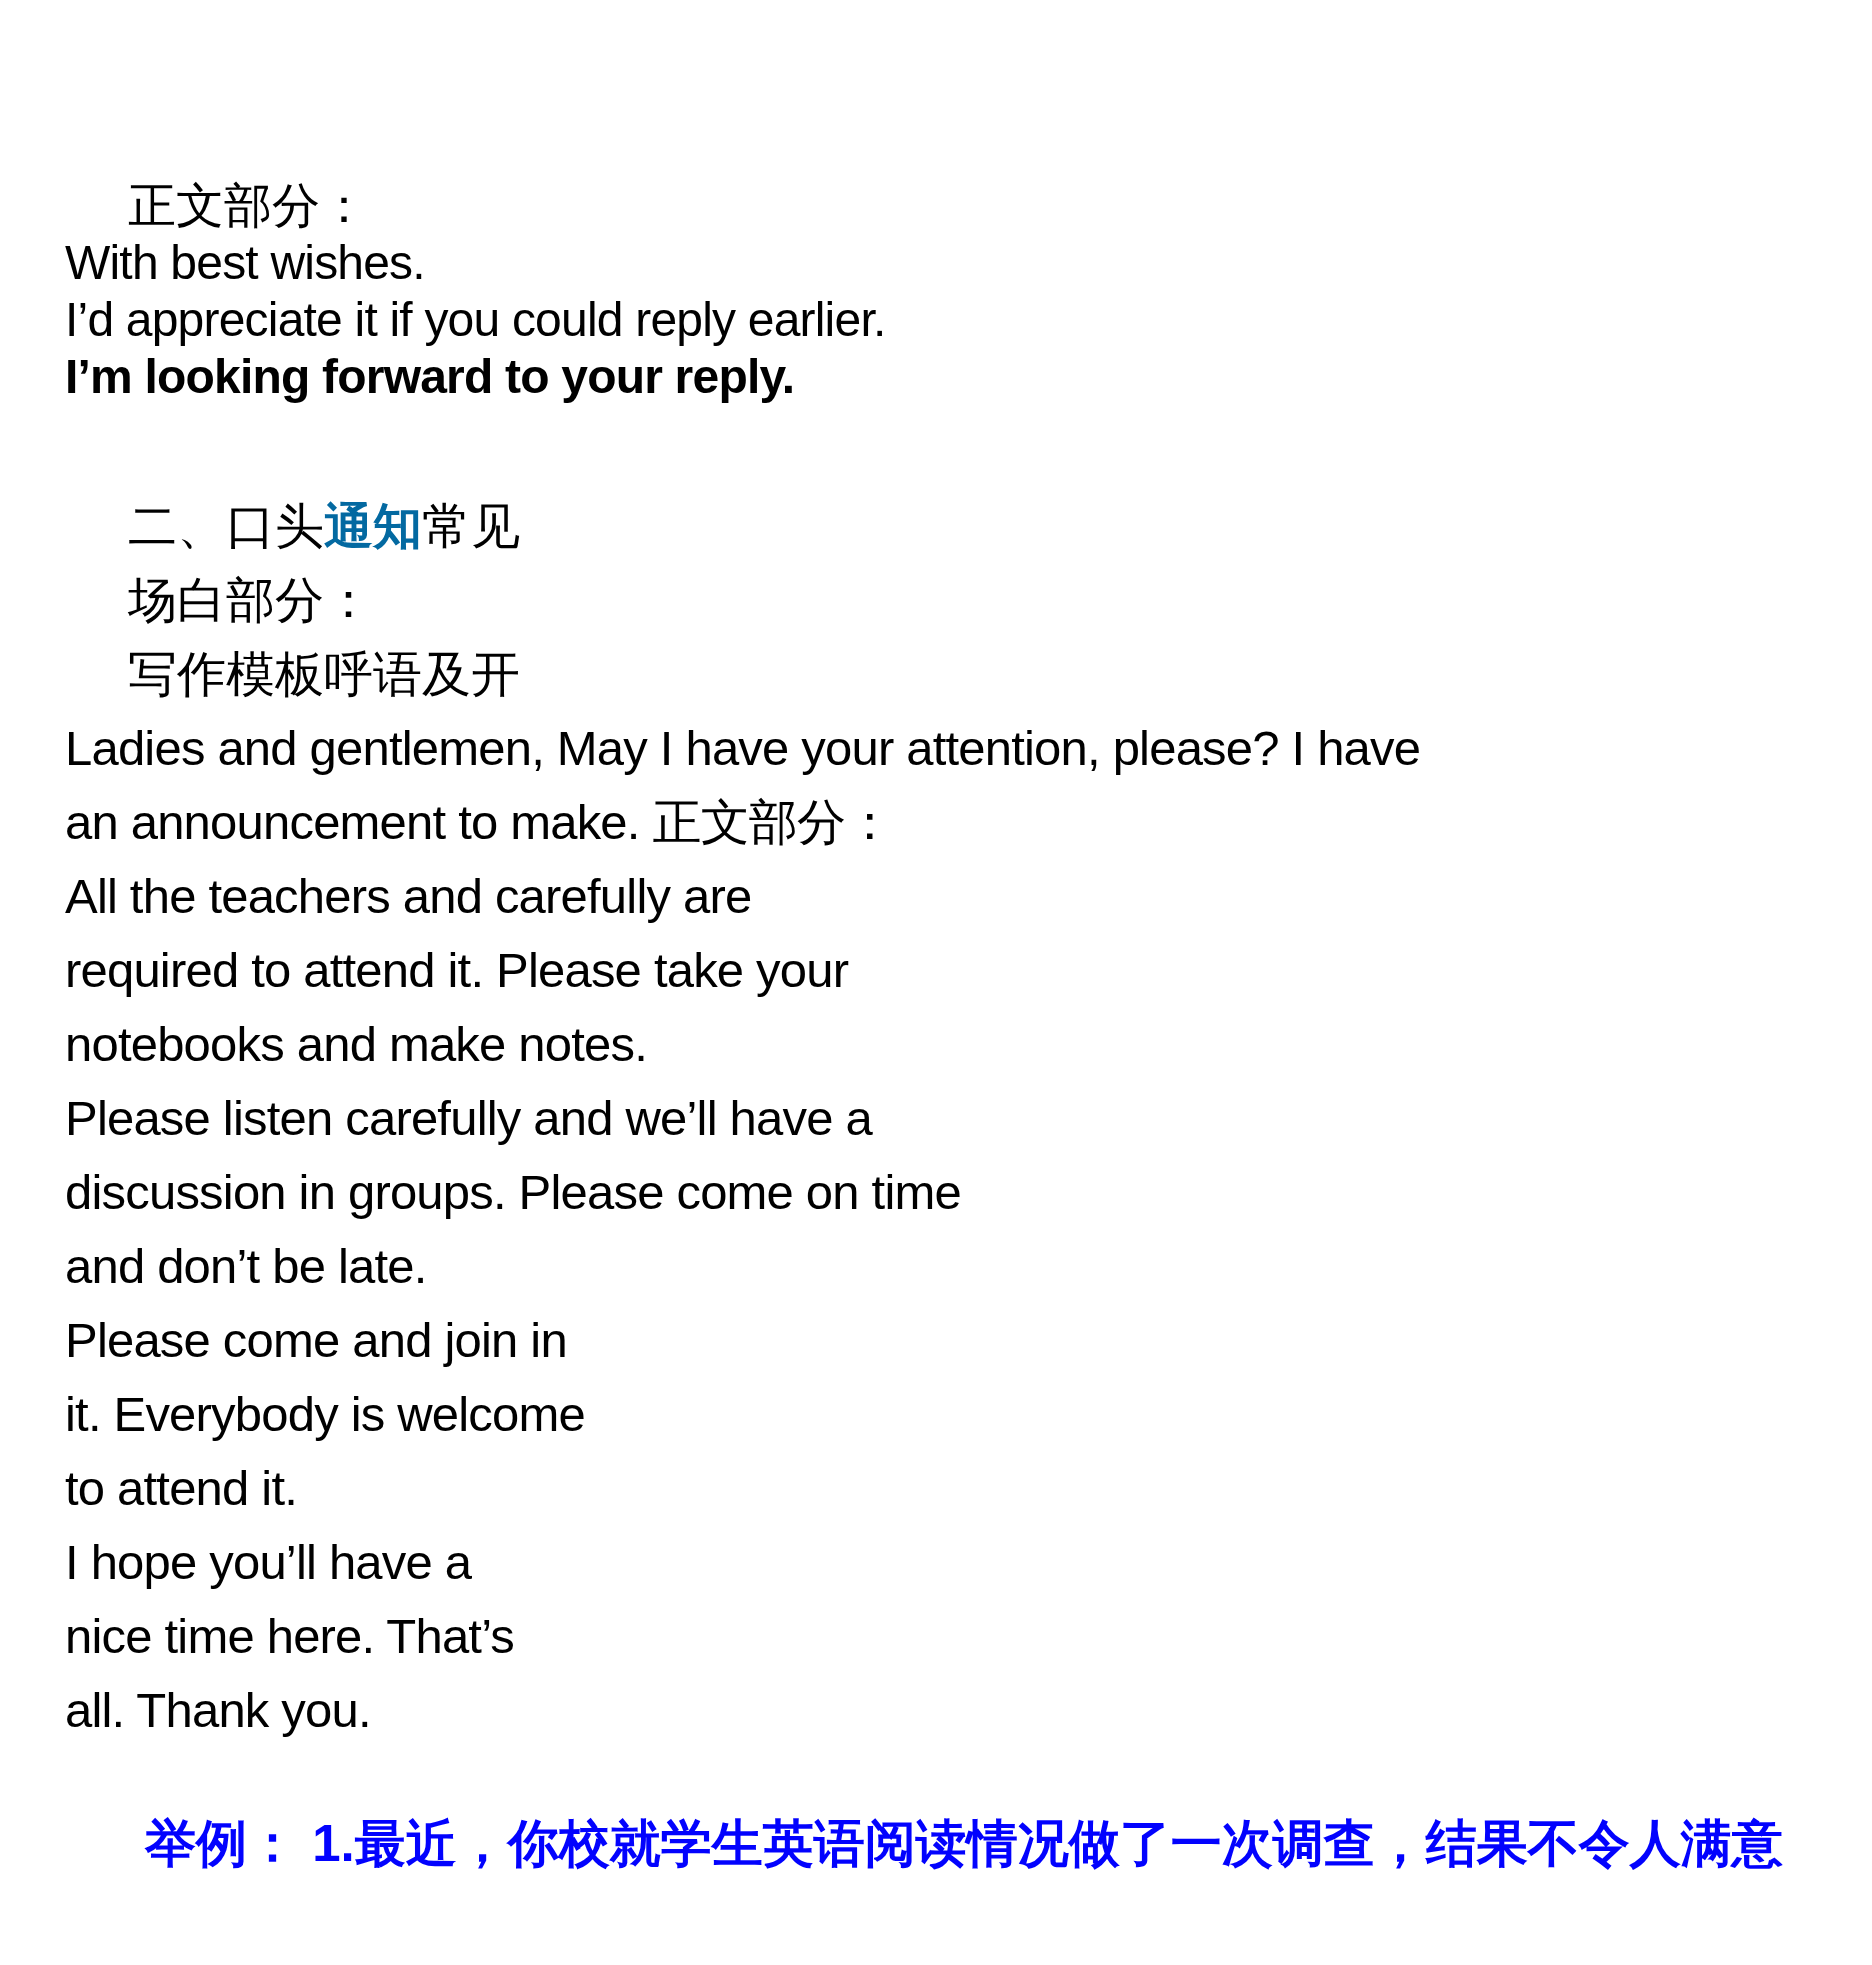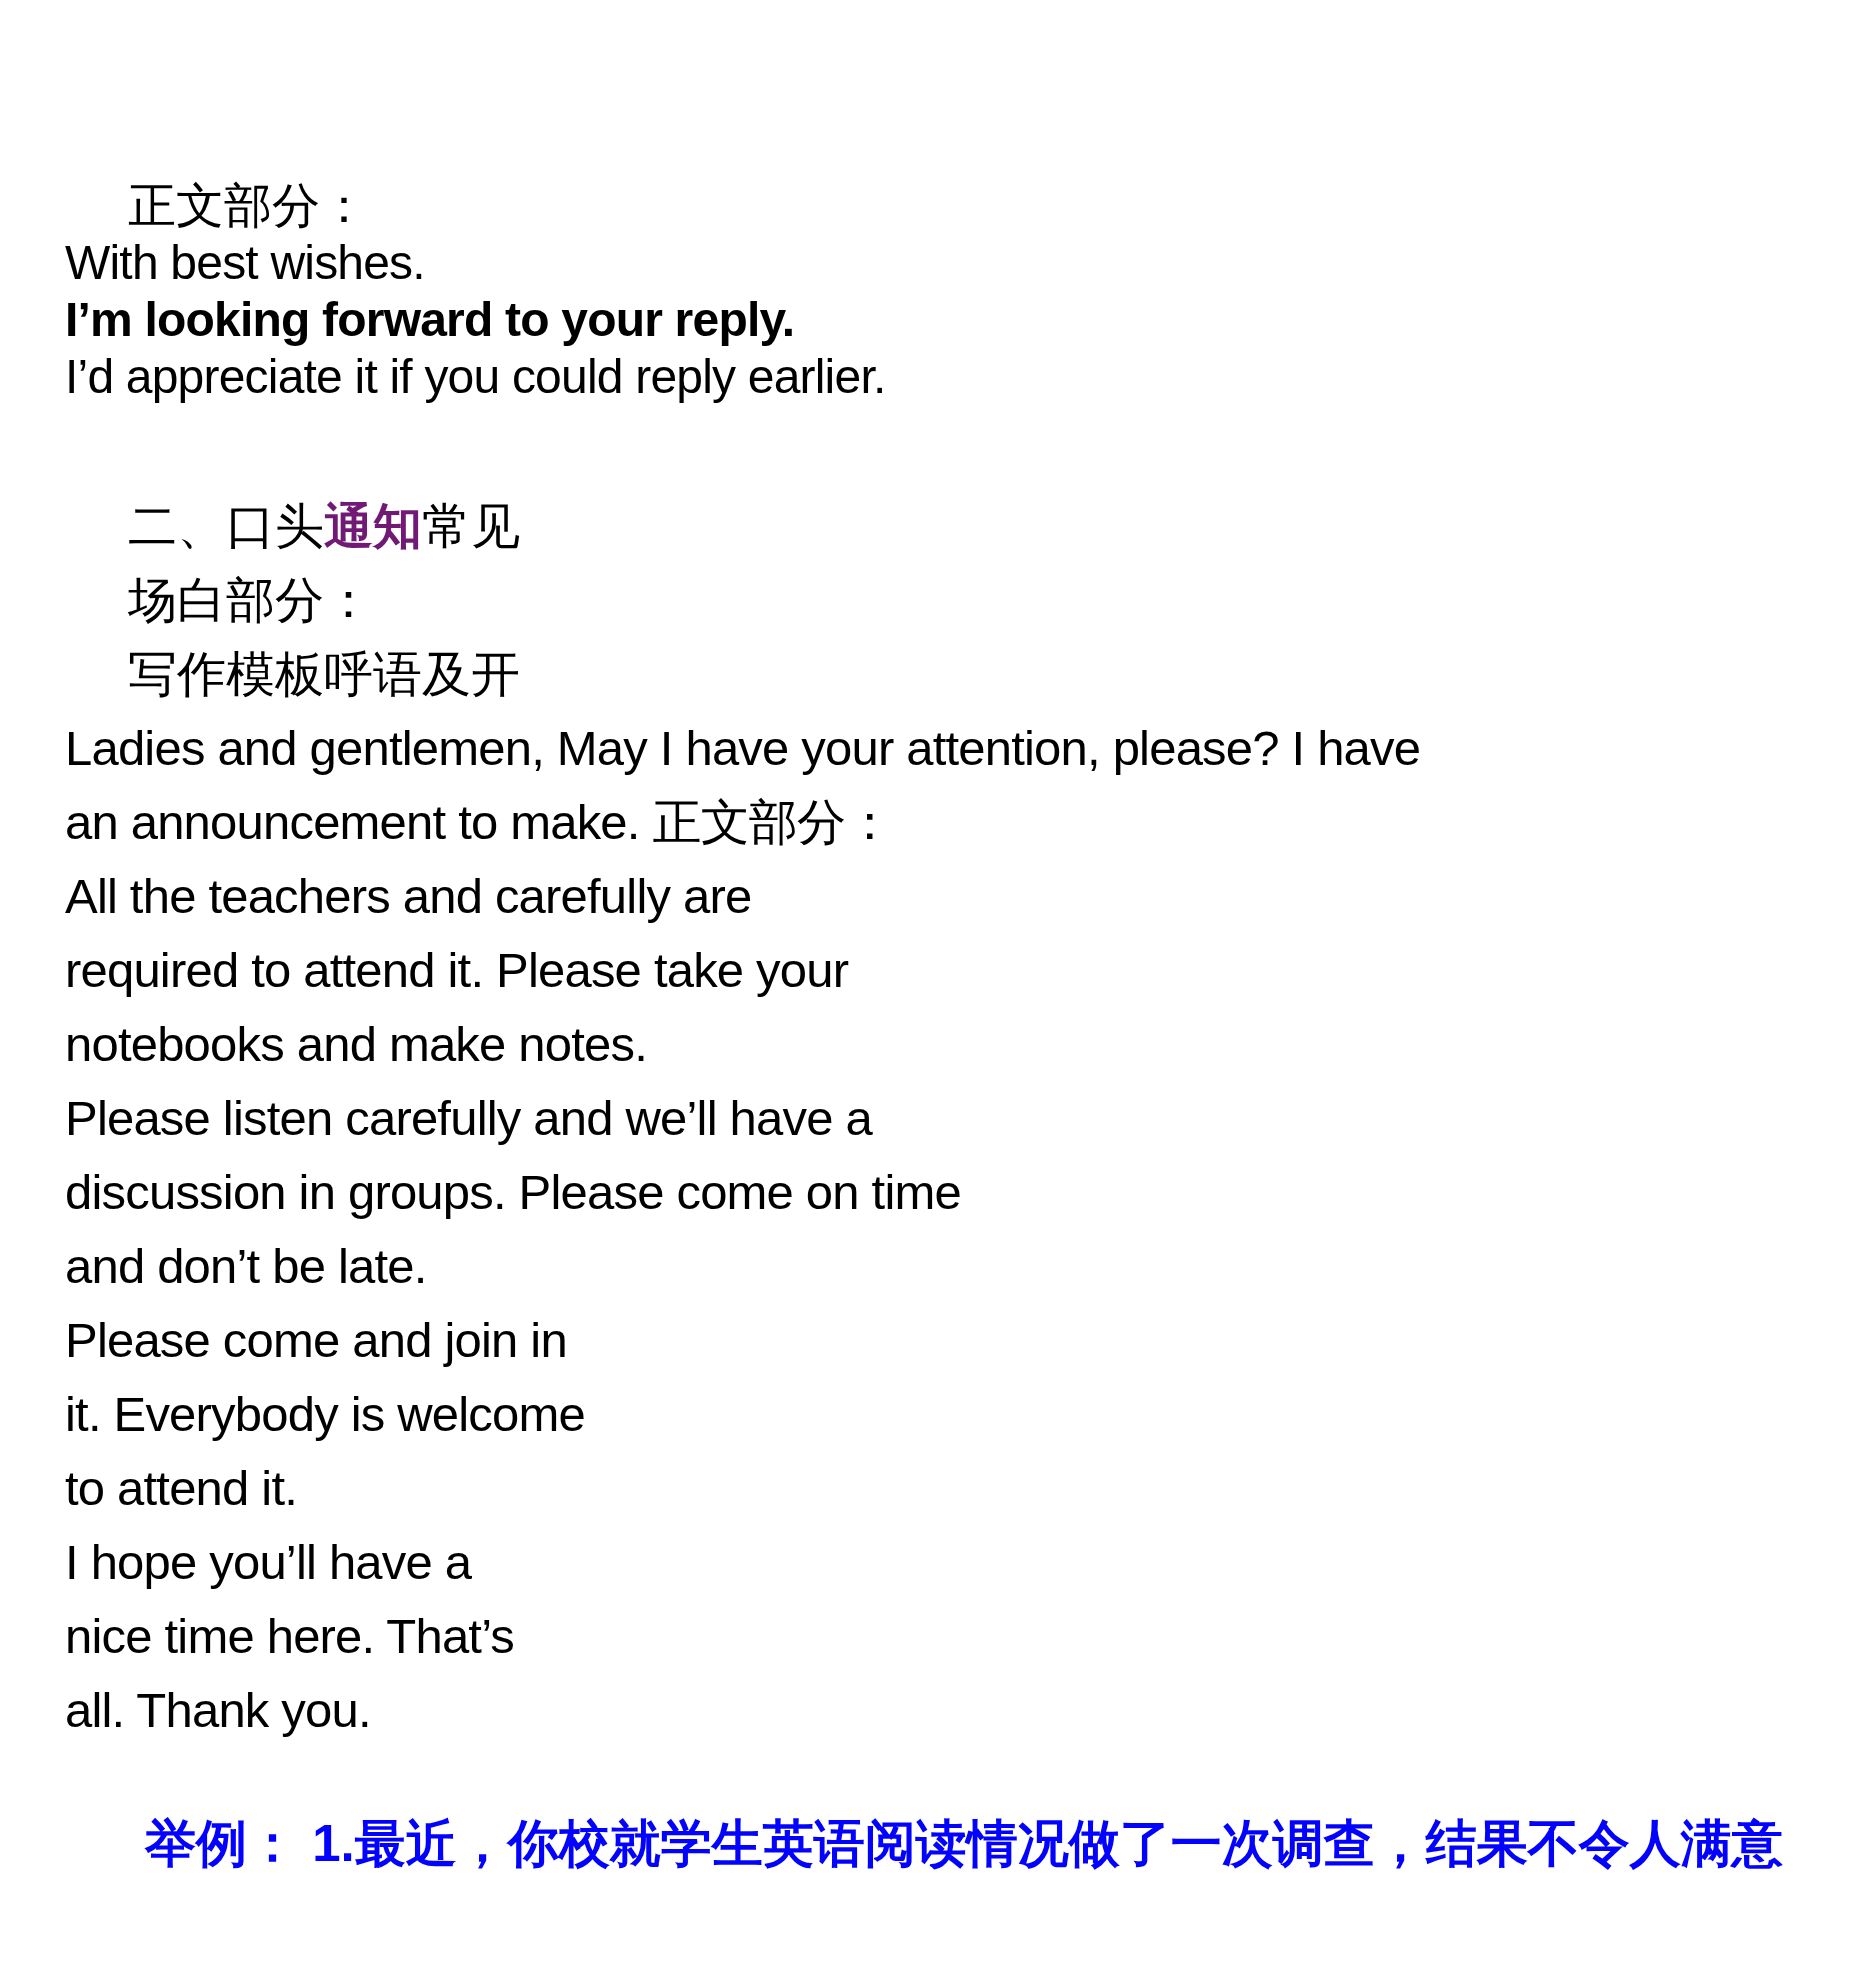--- a/index.html
+++ b/index.html
@@ -17,32 +17,32 @@
   .sec-b { top:489px; }
   .sec-b .ln { line-height:74px; font-size:49px; }
 
   
   .sec-c { top:1806px; }
   .sec-c .ln { line-height:75px; font-size:51px; font-weight:700; color:#0202fe; white-space:pre; padding-left:145px; }
 
   .cn { padding-left:128px; }
   .en { padding-left:65px; letter-spacing:-0.8px; }
   .bold { font-weight:700; }
-  .hl { color:#701a75; font-weight:700; }
+  .hl { color:#0369a1; font-weight:700; }
 </style>
 </head>
 <body>
 
 <div>
 
   <section class="sec sec-a">
     <div class="ln cn">正文部分：</div>
     <div class="ln en">With best wishes.</div>
+    <div class="ln en">I’d appreciate it if you could reply earlier.</div>
     <div class="ln en bold">I’m looking forward to your reply.</div>
-    <div class="ln en">I’d appreciate it if you could reply earlier.</div>
   </section>
 
   <section class="sec sec-b">
     <div class="ln cn"><span>二、口头</span><span class="hl">通知</span><span>常见</span></div>
     <div class="ln cn">场白部分：</div>
     <div class="ln cn">写作模板呼语及开</div>
     <div class="ln en">Ladies and gentlemen, May I have your attention, please? I have</div>
     <div class="ln en">an announcement to make. 正文部分：</div>
     <div class="ln en">All the teachers and carefully are</div>
     <div class="ln en">required to attend it. Please take your</div>

